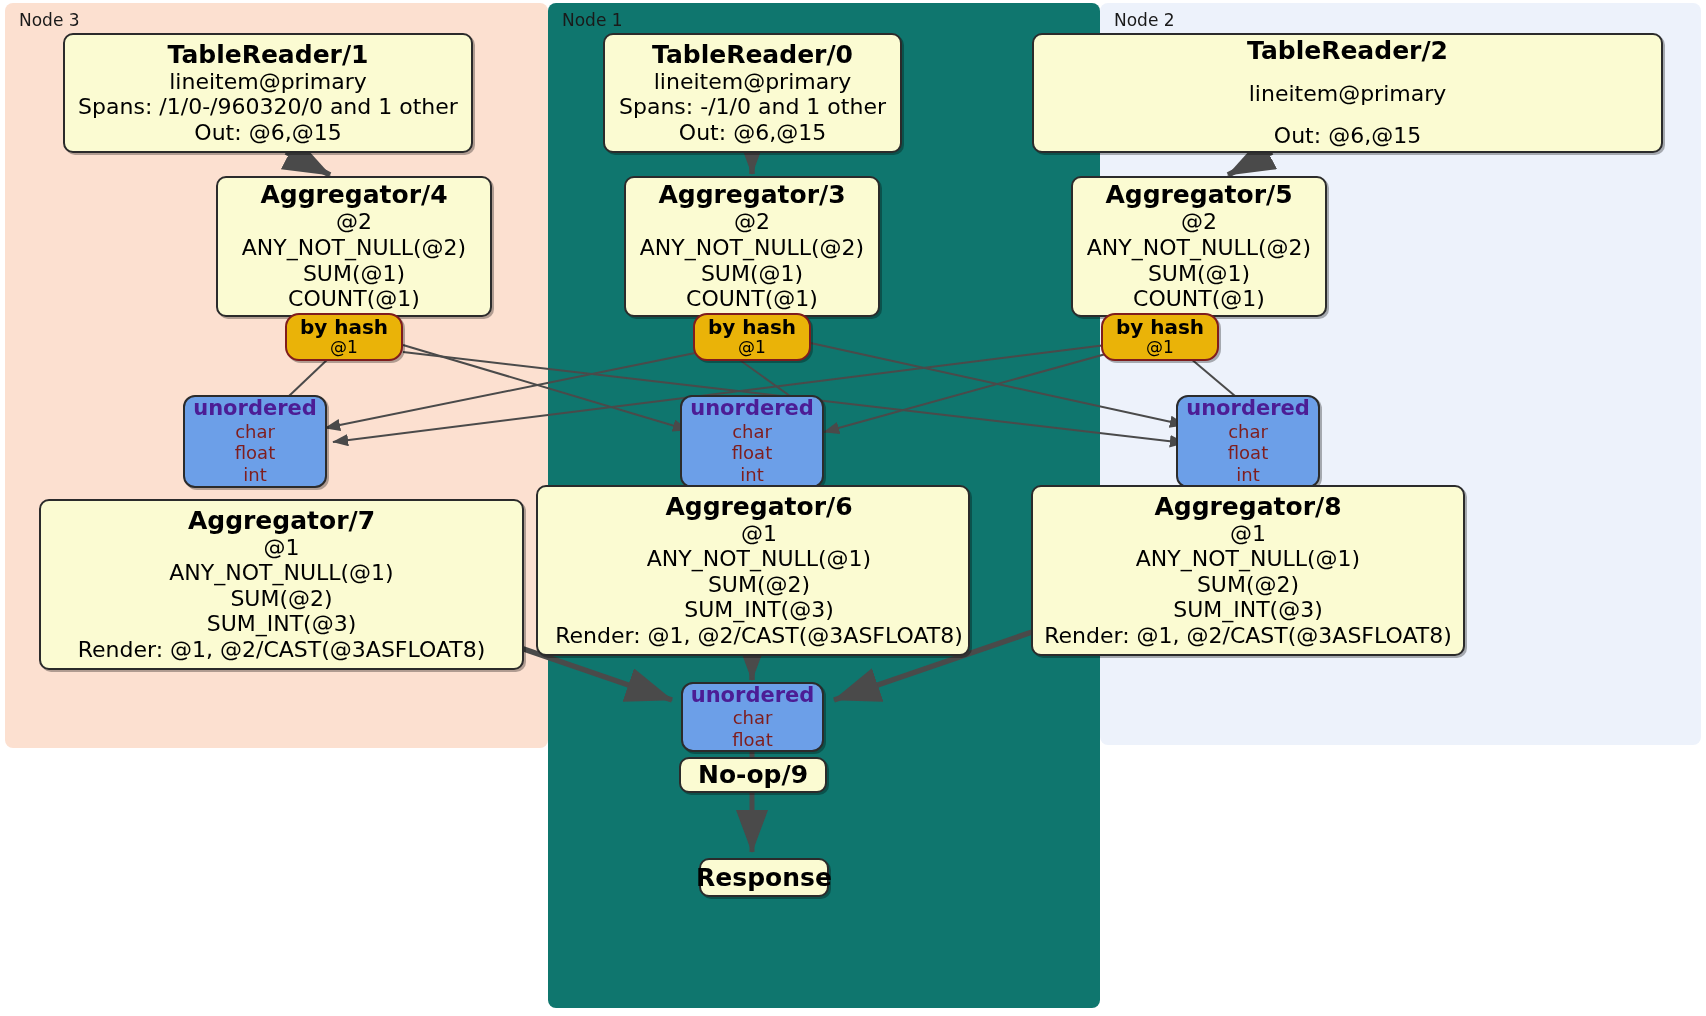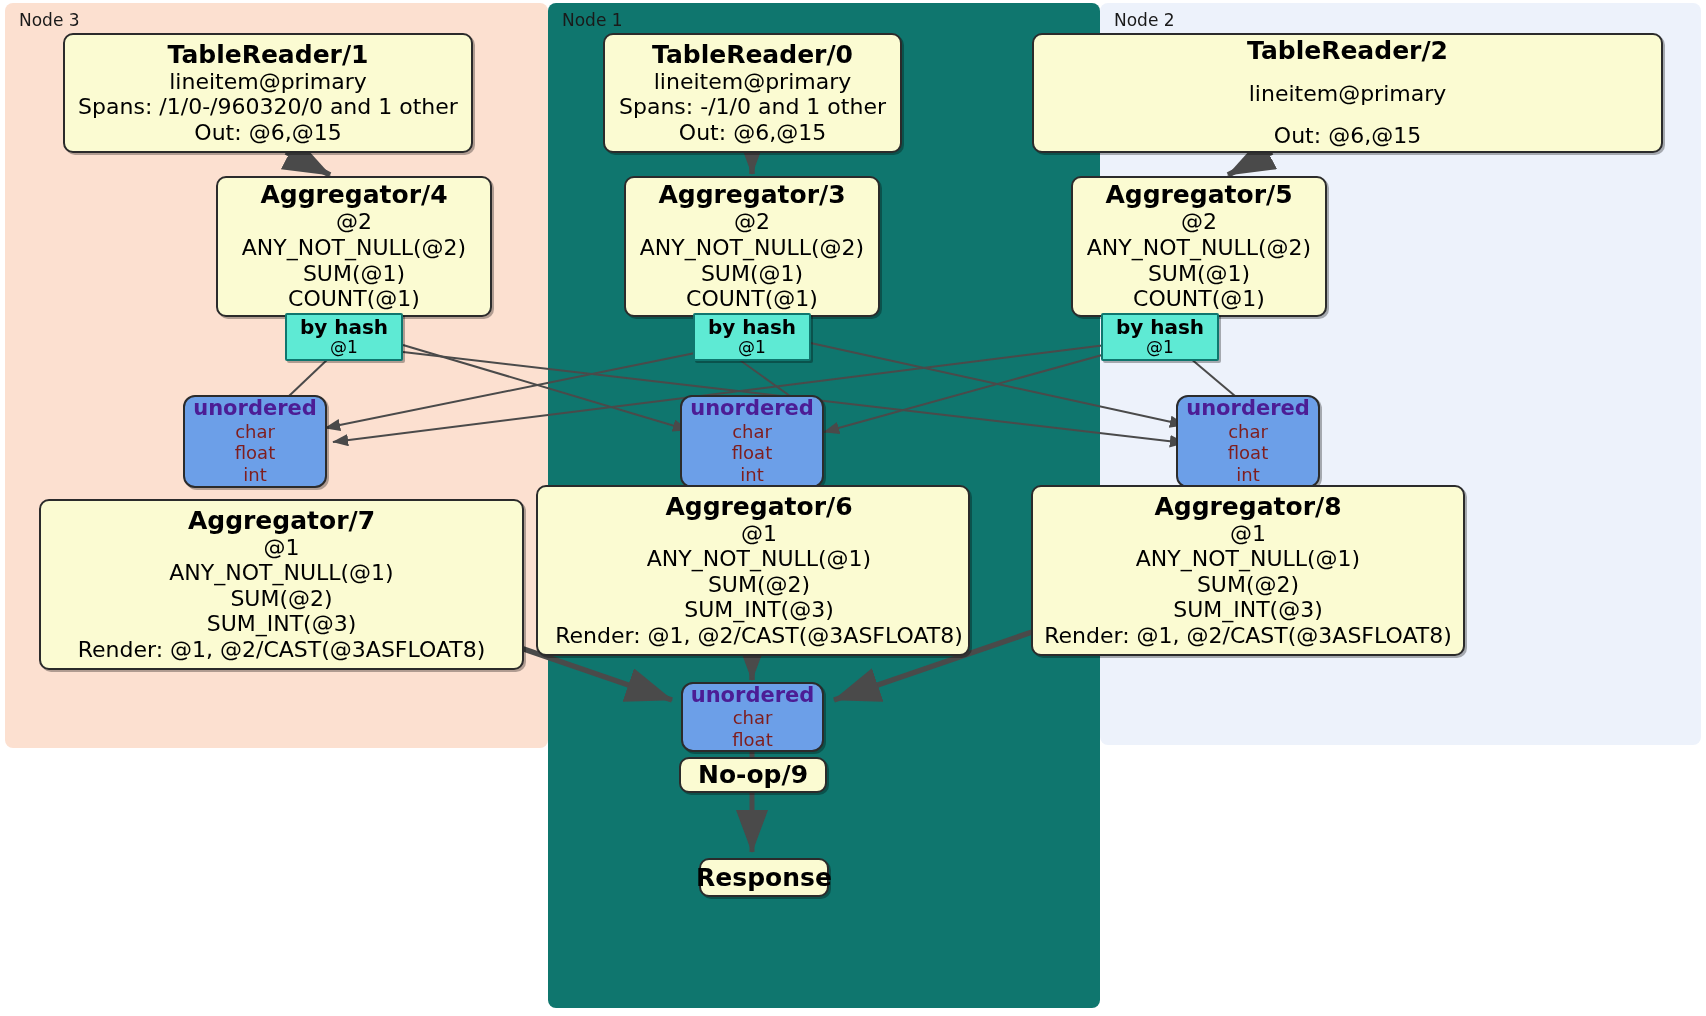--- a/index.html
+++ b/index.html
@@ -19,21 +19,21 @@
   #edges{position:absolute;left:0;top:0;width:1706px;height:1016px;pointer-events:none;}
 
   
   .box{position:absolute;box-sizing:border-box;text-align:center;
        display:flex;flex-direction:column;justify-content:center;align-items:center;}
   .proc{background:#fbfbd2;border:2px solid #2b2b2b;border-radius:10px;
         box-shadow:2px 2px 0 rgba(0,0,0,.30);}
   .proc .ttl{font-weight:bold;font-size:25px;color:#000;line-height:1.12;}
   .proc .ln{font-size:22px;color:#000;line-height:1.16;}
 
-  .hashrouter{background:#5eead4;border:2px solid #0f766e;border-radius:2px;
+  .hashrouter{background:#eab308;border:2px solid #7f1d1d;border-radius:14px;
         box-shadow:2px 2px 0 rgba(0,0,0,.30);}
   .hashrouter .ttl{font-weight:bold;font-size:20px;color:#000;line-height:1.1;}
   .hashrouter .ln{font-size:17px;color:#000;line-height:1.15;}
 
   .syncbox{background:#6c9fe8;border:2px solid #2b2b2b;border-radius:12px;
         box-shadow:2px 2px 0 rgba(0,0,0,.30);}
   .syncbox .ttl{font-weight:bold;font-size:21px;color:#4c1d95;line-height:1.12;}
   .syncbox .ln{font-size:18px;color:#7f1d1d;line-height:1.2;}
 
   .small .ttl{font-size:25px;font-weight:bold;}

